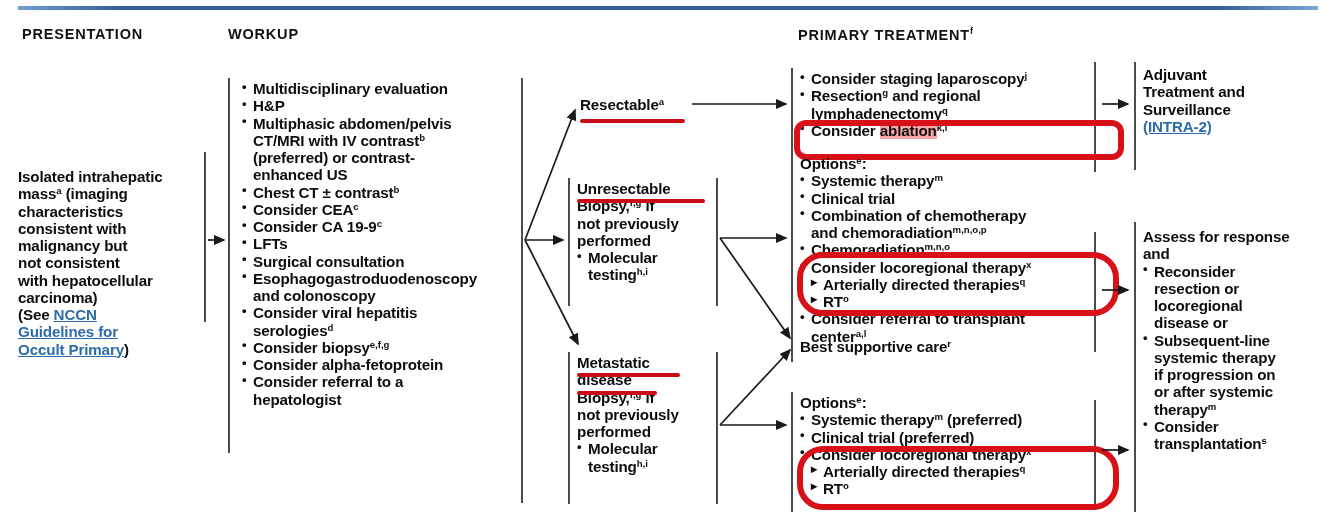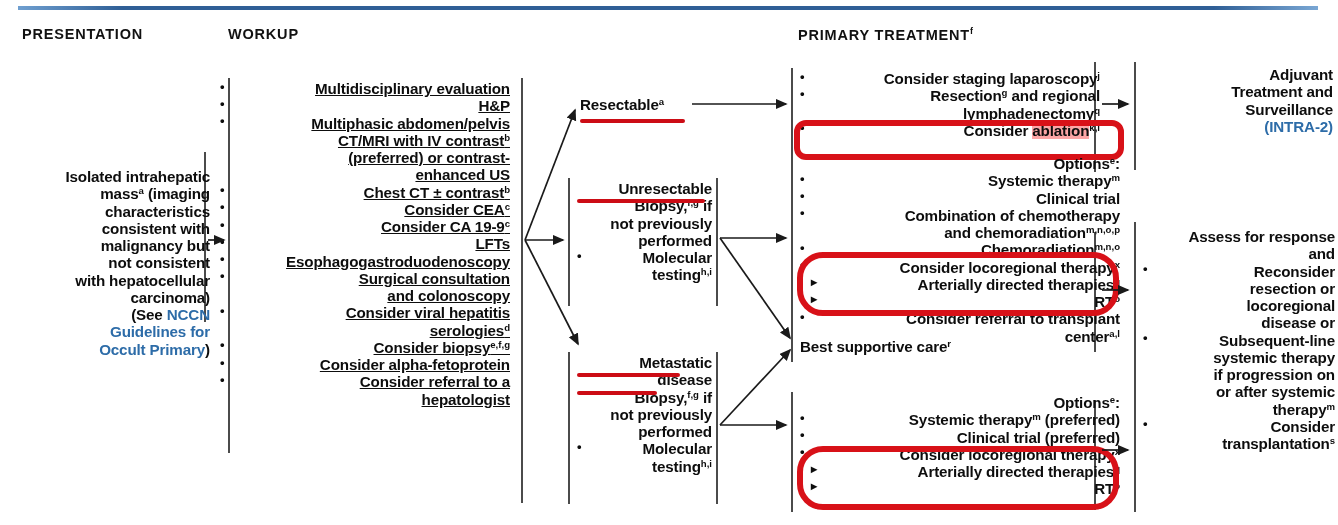--- a/index.html
+++ b/index.html
@@ -8,21 +8,20 @@
     height: 525px;
     background: #ffffff;
     font-family: "Liberation Sans", sans-serif;
     overflow: hidden;
   }
   #page {
     position: relative;
     width: 1338px;
     height: 525px;
     background: #ffffff;
-    text-align: right;
   }
 
   
   .top-rule {
     position: absolute;
     left: 18px; top: 6px;
     width: 1300px; height: 4px;
     background: linear-gradient(to right, #6f9fd0 0%, #2f5f96 8%, #2f5f96 92%, #7aa7d4 100%);
   }
 
@@ -76,20 +75,21 @@
   
   .vrule {
     position: absolute;
     width: 2px;
     background: #4b4b4b;
   }
 
   
   .link {
     color: #2d6ca8;
+    text-decoration: underline;
     text-underline-offset: 1px;
   }
 
   
   .red-ul {
     position: absolute;
     height: 4px;
     background: #cc0c15;
     border-radius: 2px;
   }
@@ -153,33 +153,33 @@
     <div class="plain"><span>consistent with</span></div>
     <div class="plain"><span>malignancy but</span></div>
     <div class="plain"><span>not consistent</span></div>
     <div class="plain"><span>with hepatocellular</span></div>
     <div class="plain"><span>carcinoma)</span></div>
     <div class="plain"><span>(See </span><span class="link">NCCN </span></div>
     <div class="plain"><span class="link">Guidelines for </span></div>
     <div class="plain"><span class="link">Occult Primary</span><span>)</span></div>
   </div>
 
-  <div class="tblock" id="workup-list" style="left:220px; top:80px; width:290px;text-decoration:underline;">
+  <div class="tblock" id="workup-list" style="left:242px; top:80px; width:290px;">
       <div class="bl"><span>Multidisciplinary evaluation</span></div>
       <div class="bl"><span>H&amp;P</span></div>
       <div class="bl"><span>Multiphasic abdomen/pelvis</span></div>
       <div class="cont"><span>CT/MRI with IV contrast</span><sup>b</sup></div>
       <div class="cont"><span>(preferred) or contrast-</span></div>
       <div class="cont"><span>enhanced US</span></div>
       <div class="bl"><span>Chest CT ± contrast</span><sup>b</sup></div>
       <div class="bl"><span>Consider CEA</span><sup>c</sup></div>
       <div class="bl"><span>Consider CA 19-9</span><sup>c</sup></div>
       <div class="bl"><span>LFTs</span></div>
+      <div class="bl"><span>Surgical consultation</span></div>
       <div class="bl"><span>Esophagogastroduodenoscopy</span></div>
-      <div class="bl"><span>Surgical consultation</span></div>
       <div class="cont"><span>and colonoscopy</span></div>
       <div class="bl"><span>Consider viral hepatitis</span></div>
       <div class="cont"><span>serologies</span><sup>d</sup></div>
       <div class="bl"><span>Consider biopsy</span><sup>e,f,g</sup></div>
       <div class="bl"><span>Consider alpha-fetoprotein</span></div>
       <div class="bl"><span>Consider referral to a</span></div>
       <div class="cont"><span>hepatologist</span></div>
     </div>
 
   <div class="tblock" style="left:580px; top:96px;">

